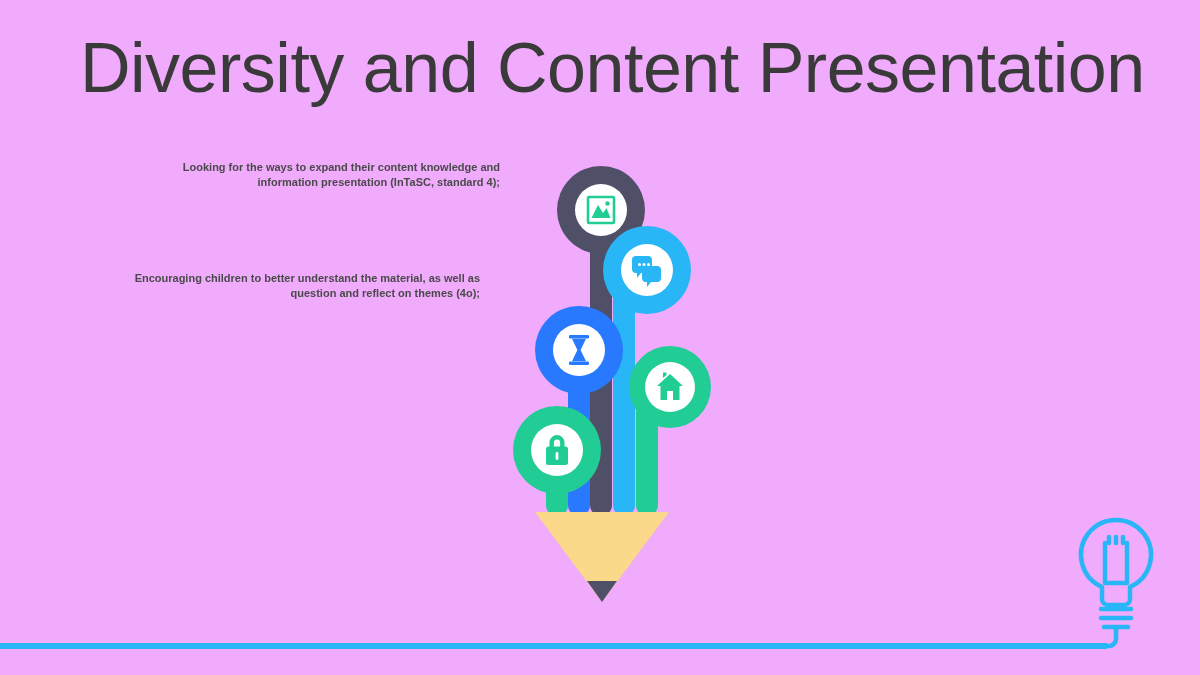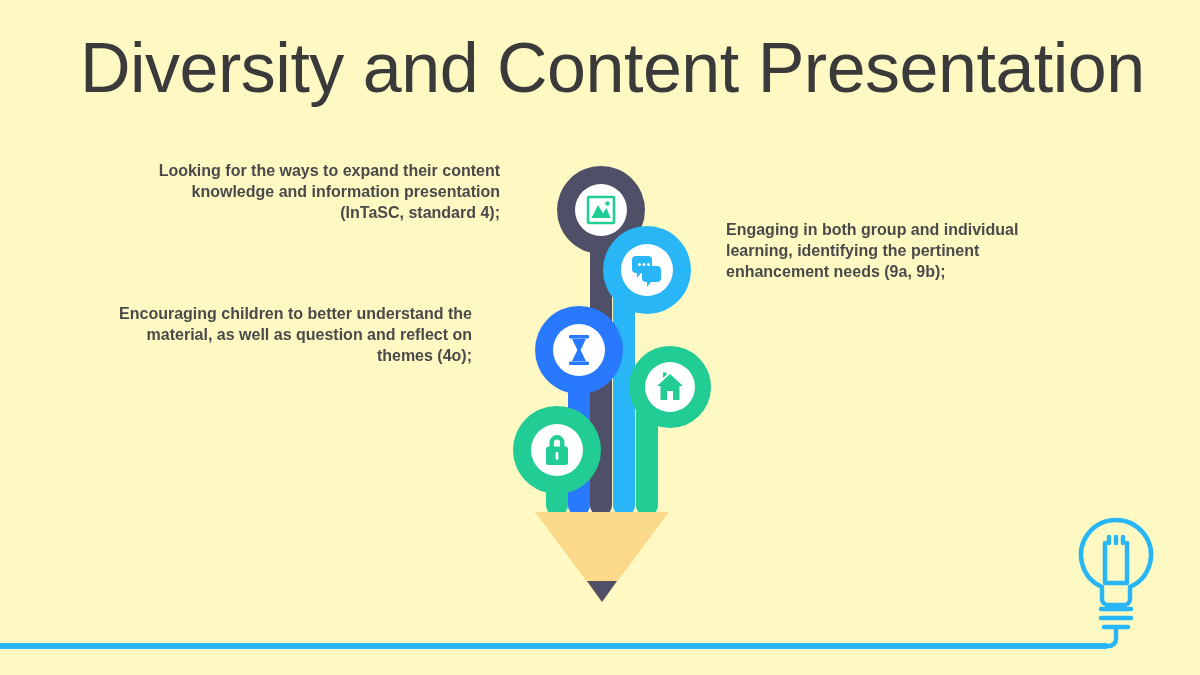--- a/index.html
+++ b/index.html
@@ -9,49 +9,49 @@
     background: #ffffff;
   }
   body {
     font-family: "Liberation Sans", sans-serif;
     -webkit-font-smoothing: antialiased;
   }
   #slide {
     position: relative;
     width: 1200px;
     height: 675px;
-    background: #fef9c3;
+    background: #f0abfc;
     overflow: hidden;
   }
   
   #slide-title {
     position: absolute;
     left: 80px;
     top: 26px;
     width: 1060px;
     font-size: 70px;
     line-height: 84px;
     font-weight: 400;
     color: #3a3a3a;
     letter-spacing: -0.5px;
     white-space: nowrap;
   }
   
   .callout {
     position: absolute;
-    font-size: 16px;
-    line-height: 21px;
+    font-size: 11px;
+    line-height: 15px;
     font-weight: bold;
     color: #4a4a4a;
   }
   .callout.left  { text-align: right; }
   .callout.right { text-align: left; }
 
   #callout-0 { left: 130px; top: 160px; width: 370px; }
-  #callout-1 { left: 102px; top: 271px; width: 370px; margin-top: 32px; }
+  #callout-1 { left: 110px; top: 271px; width: 370px; }
   #callout-2 { left: 100px; top: 382px; width: 360px; }
   #callout-3 { left: 726px; top: 219px; width: 360px; }
   #callout-4 { left: 756px; top: 338px; width: 330px; }
 
   
   #pencil-graphic {
     position: absolute;
     left: 470px;
     top: 150px;
     width: 280px;
@@ -81,21 +81,20 @@
 
 <div id="slide">
 
   <div id="slide-title">Diversity and Content Presentation</div>
 
   <div class="callout left" id="callout-0">Looking for the ways to expand their content knowledge and information presentation (InTaSC, standard 4);</div>
 
   <div class="callout left" id="callout-1">Encouraging children to better understand the material, as well as question and reflect on themes (4o);</div>
 
 
-  <div class="callout right" id="callout-3">Engaging in both group and individual learning, identifying the pertinent enhancement needs (9a, 9b);</div>
 
 
   <div id="pencil-graphic">
     <svg width="280" height="470" viewBox="0 0 280 470" xmlns="http://www.w3.org/2000/svg">
 
       <g>
         <path d="M143 100 L143 355 a11 11 0 0 0 22 0 L165 100 Z" fill="#29b6f6"></path>
         <path d="M143 120 a34 34 0 0 1 34 -34 l0 22 a12 12 0 0 0 -12 12 Z" fill="#29b6f6"></path>
       </g>
 

